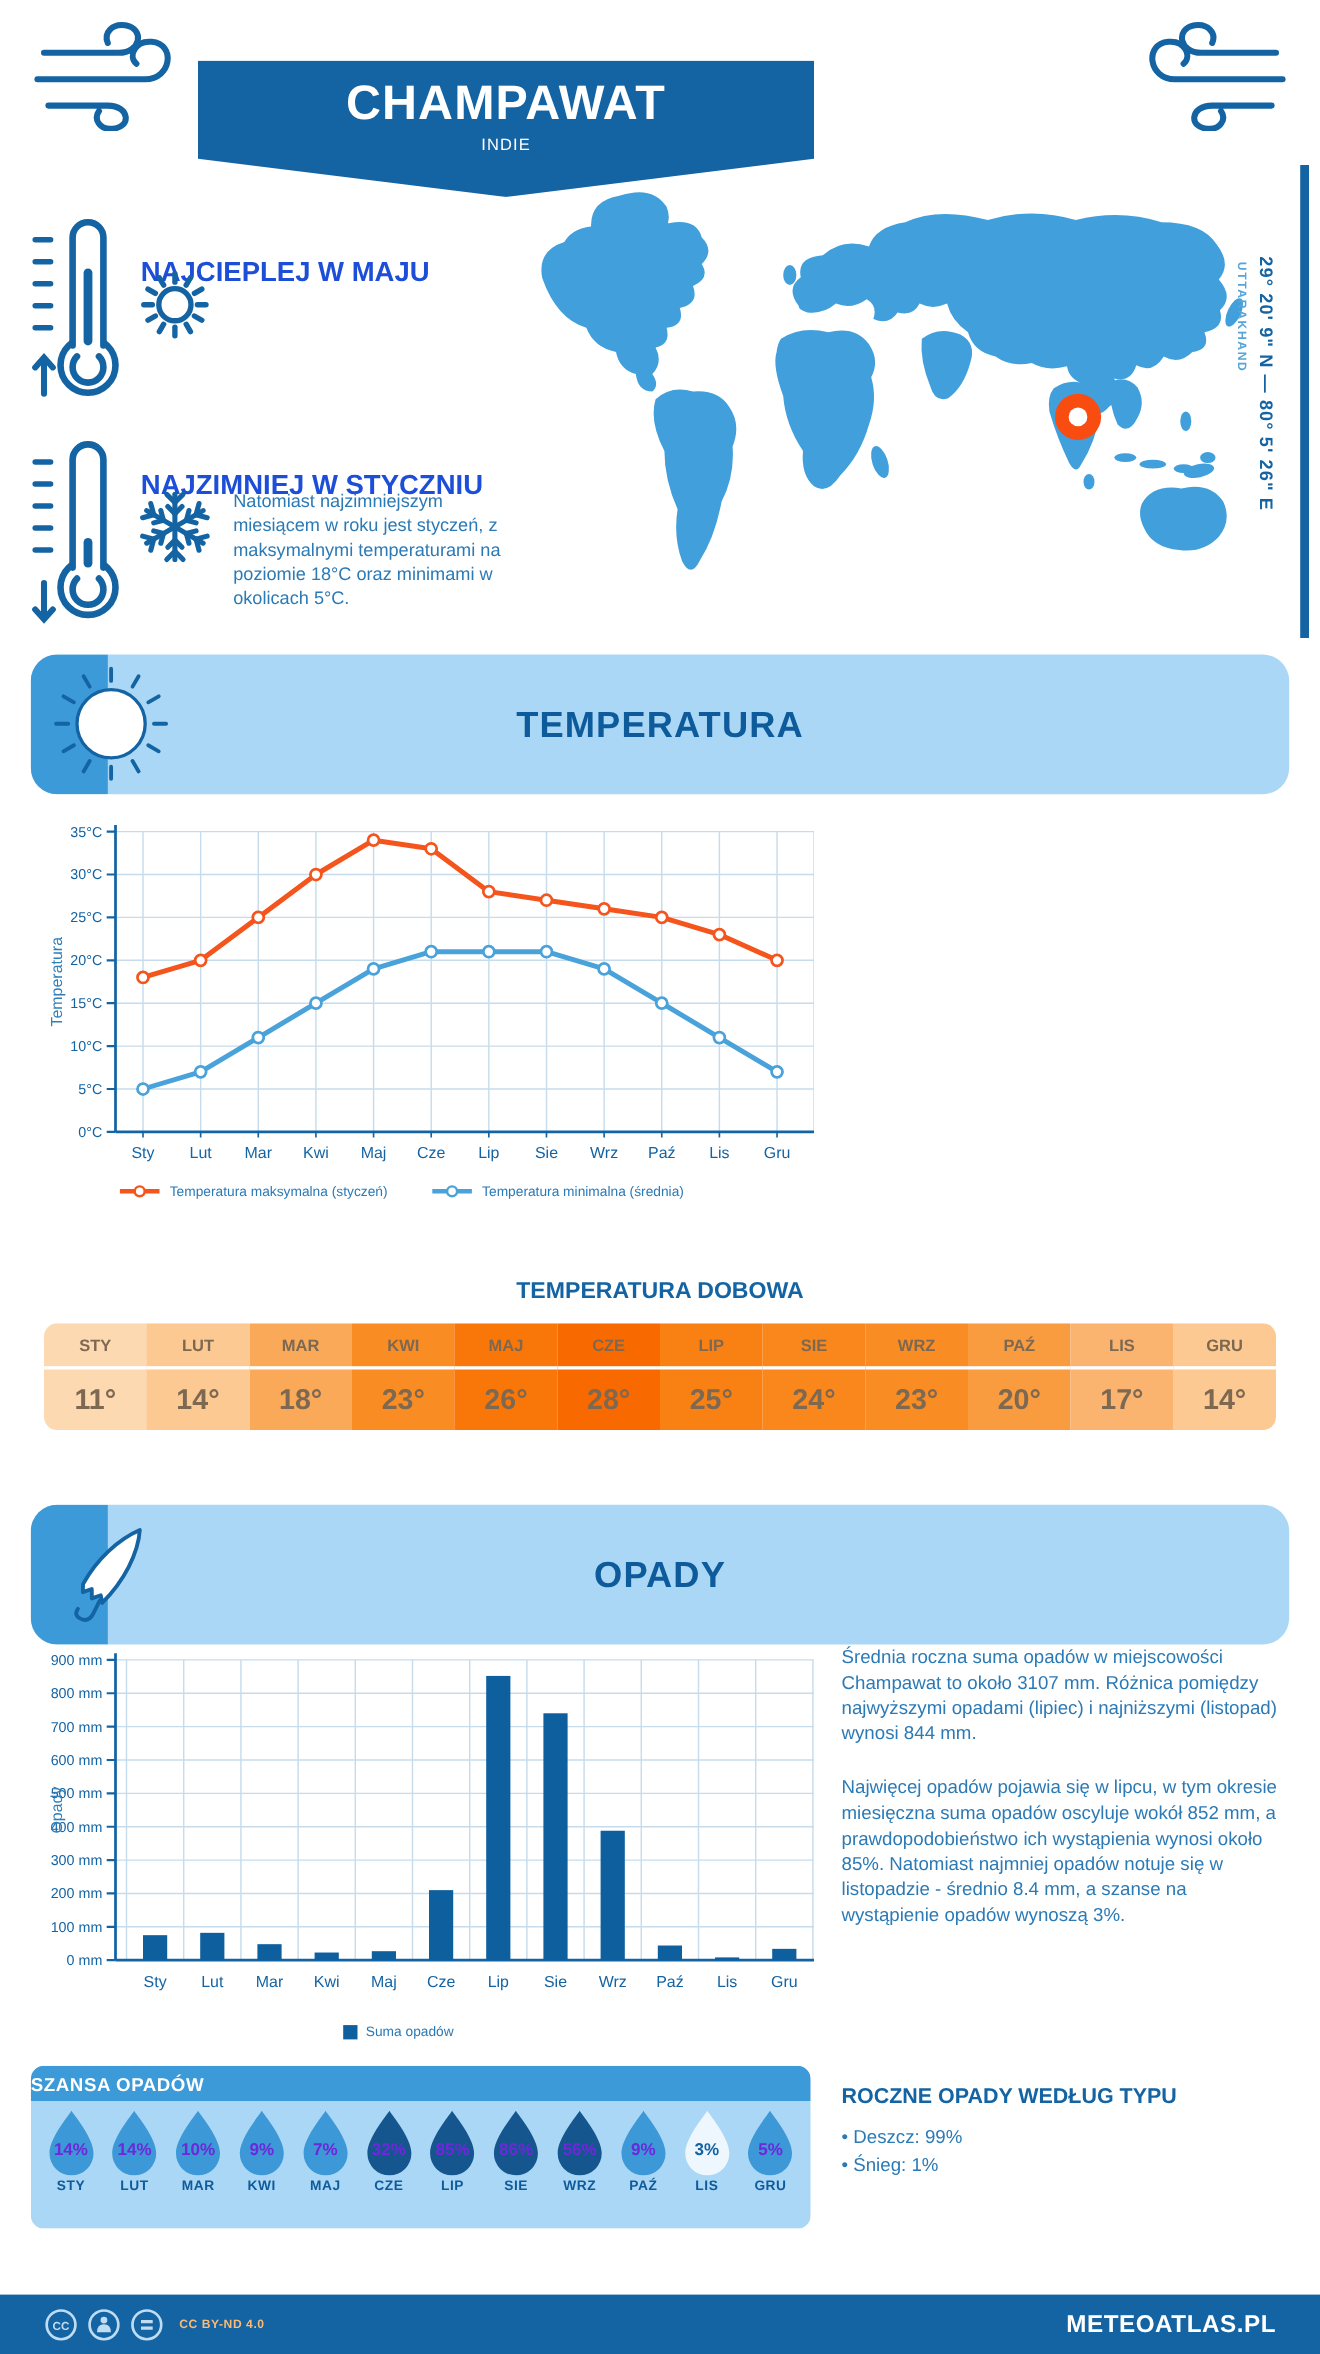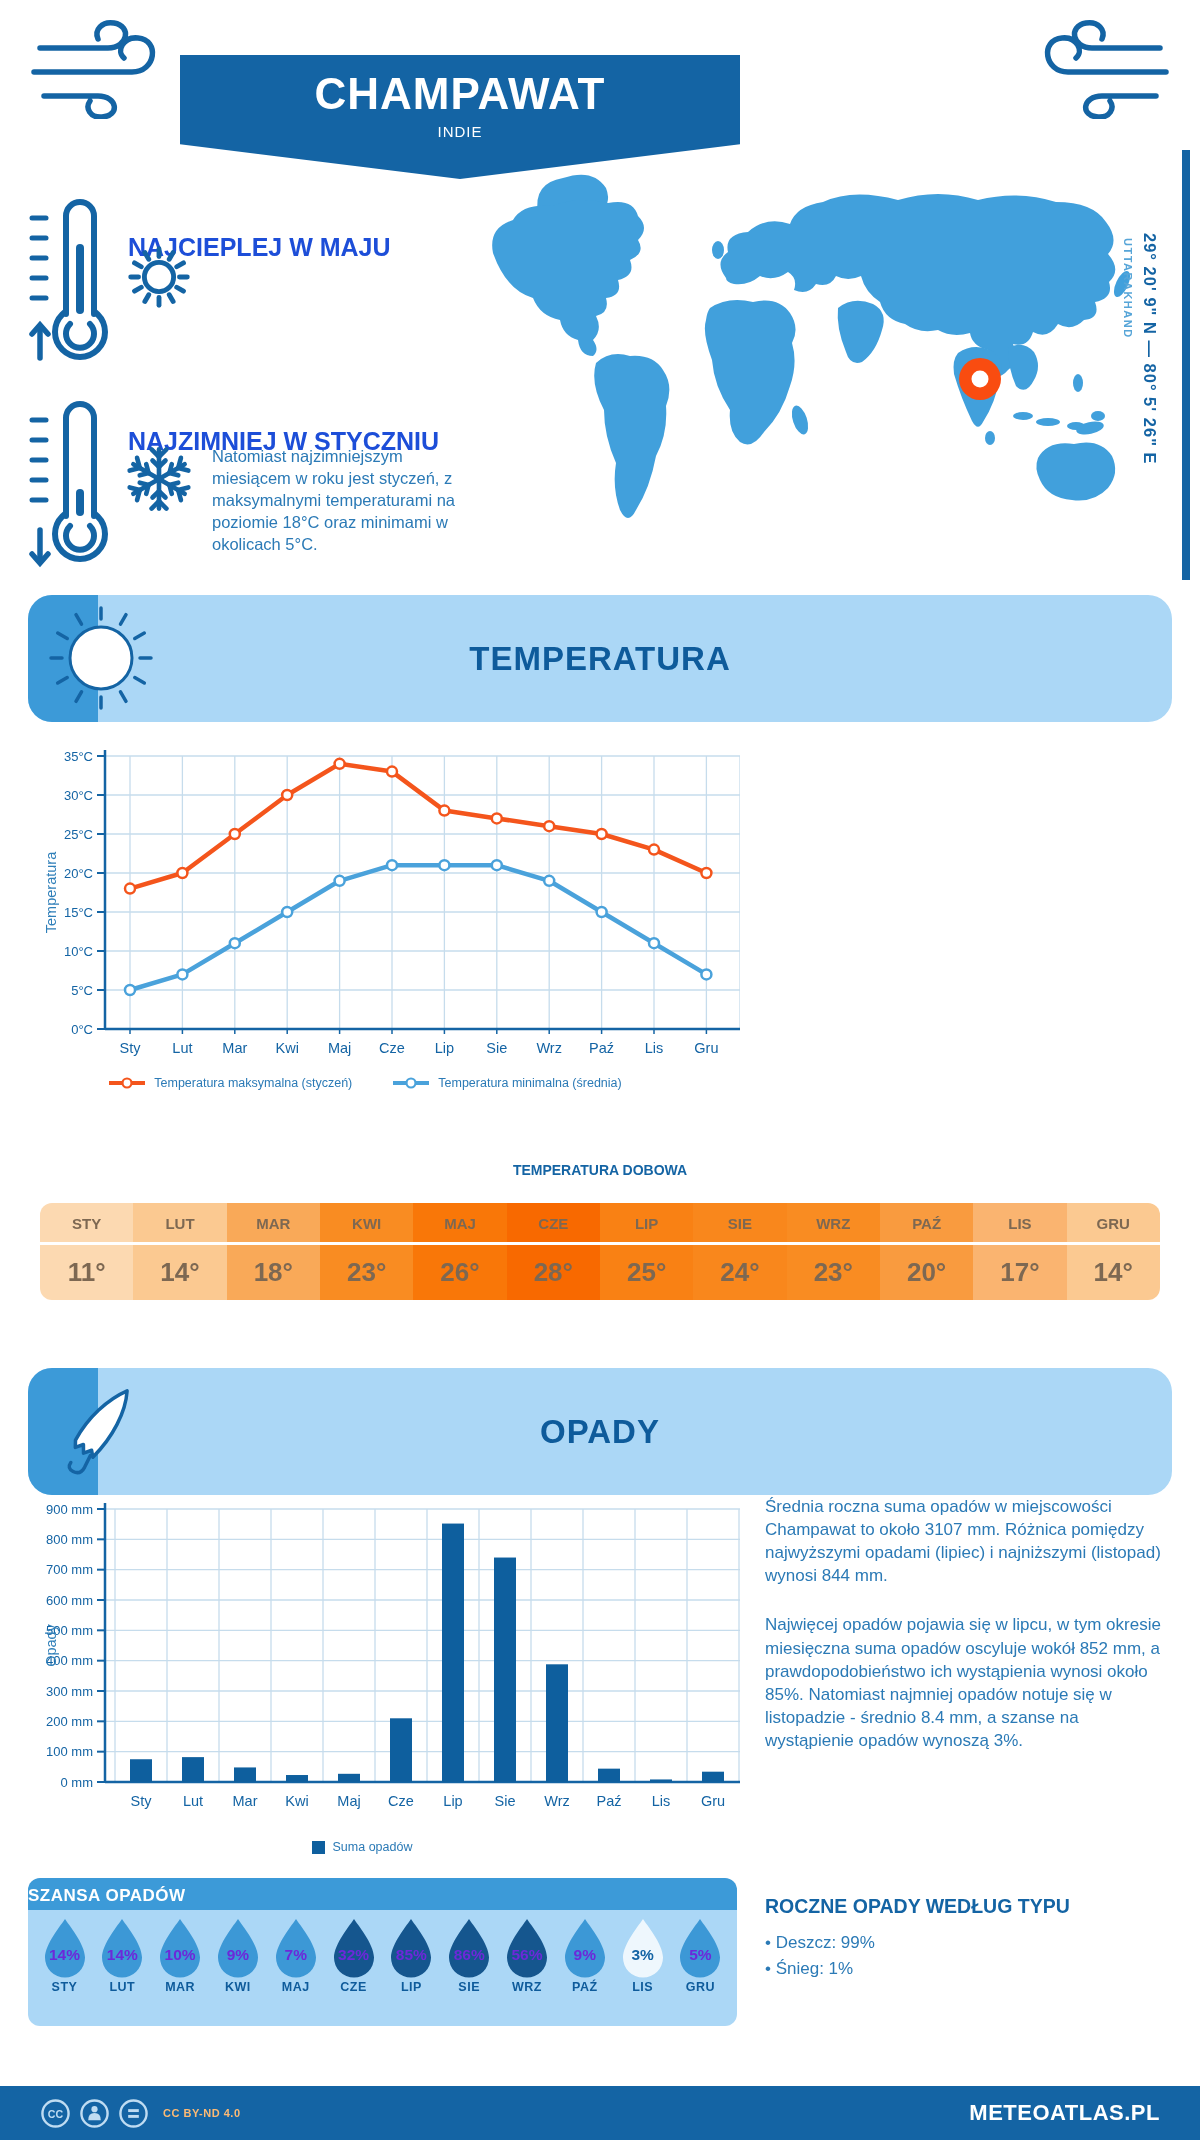--- a/index.html
+++ b/index.html
@@ -38,21 +38,21 @@
   .sec-icon { position:absolute; left:16px; top:8px; }
 
   
   .chart { width:700px; height:330px; }
   .legend-row { width:700px; display:flex; justify-content:center; align-items:center; }
   .legend-item { display:flex; align-items:center; font-size:12.5px; color:#2b7ab6; }
   .aside-h { font-size:19.5px; font-weight:bold; color:#1464a4; }
   .aside-p { font-size:17px; line-height:1.36; color:#2b7ab6; }
 
   
-  .daily-title { left:0; top:1162px; width:1200px; text-align:center; font-size:14px; font-weight:bold; color:#1464a4; }
+  .daily-title { left:0; top:1162px; width:1200px; text-align:center; font-size:21px; font-weight:bold; color:#1464a4; }
   .daily-table { left:40px; top:1203px; width:1120px; display:flex; border-radius:12px; overflow:hidden; }
   .dcell { flex:1; text-align:center; }
   .dm { height:42px; line-height:42px; font-size:15px; font-weight:bold; border-bottom:3px solid #fff; }
   .dv { height:55px; line-height:55px; font-size:26px; font-weight:bold; }
 
   
   .chance-panel { left:28px; top:1878px; width:709px; border-radius:12px; overflow:hidden; }
   .chance-strip { height:32px; background:#3c9ad8; color:#fff; text-align:left; line-height:36px;
     font-size:17px; font-weight:bold; letter-spacing:0.5px; }
   .chance-body { background:#abd7f6; height:116px; display:flex; justify-content:space-between;

